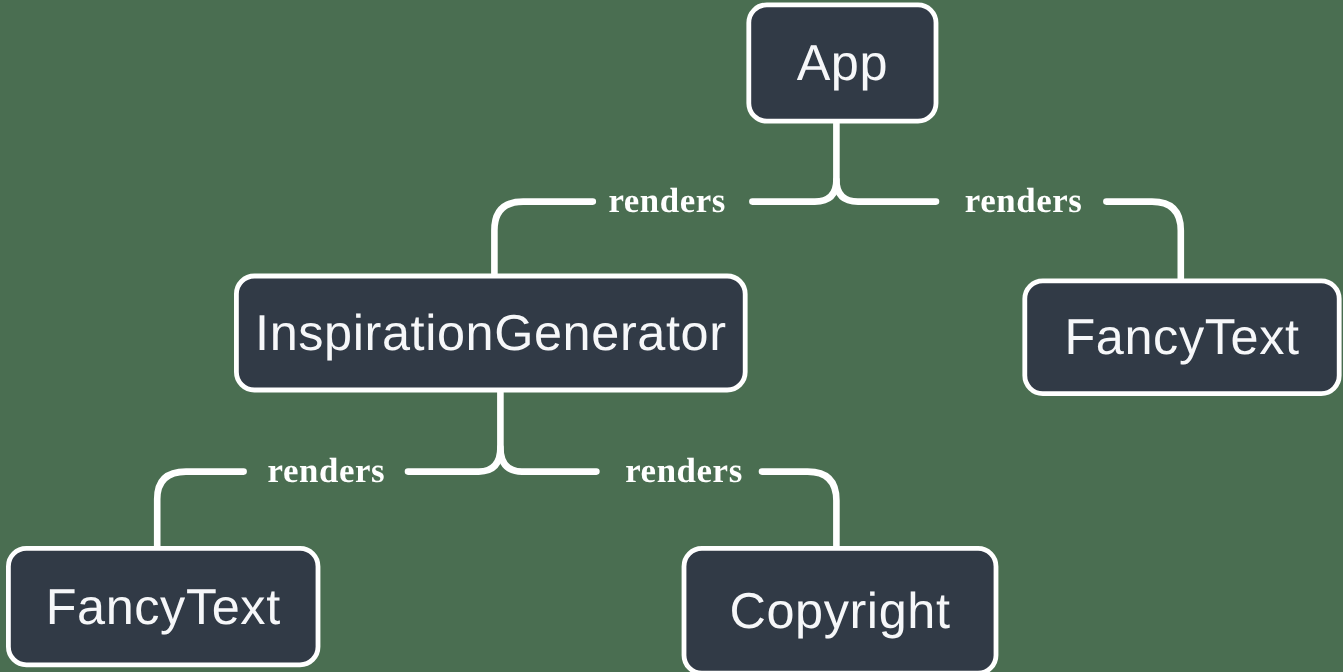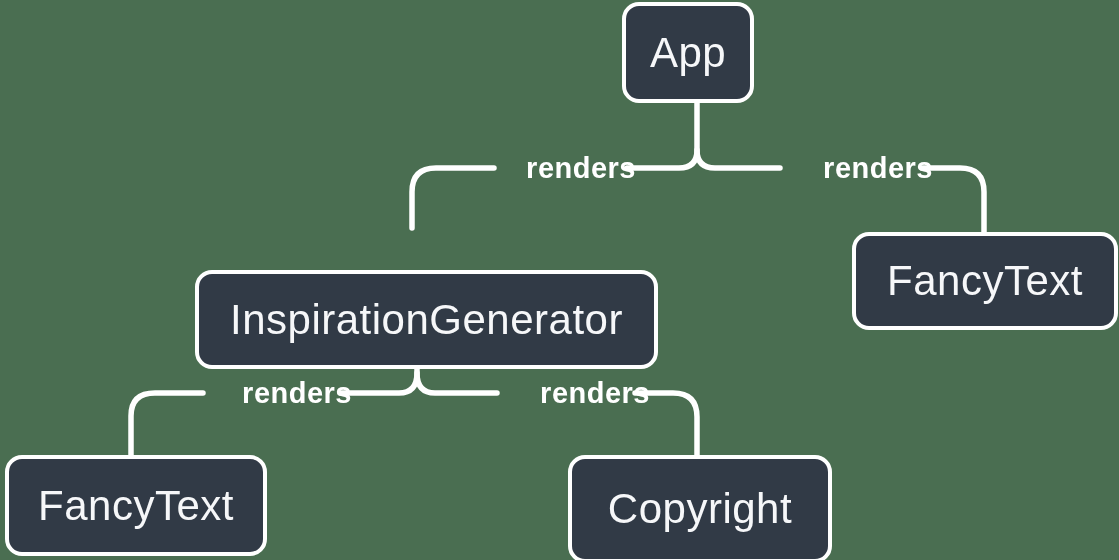--- a/index.html
+++ b/index.html
@@ -51,30 +51,31 @@
     font-weight: 500;
     letter-spacing: 0.5px;
     white-space: nowrap;
   }
   .edge-label {
     position: absolute;
     width: 160px;
     height: 36px;
     display: flex;
     align-items: center;
-    justify-content: flex-end;
+    justify-content: center;
     color: var(--label-text);
     font-size: 29px;
     font-weight: 600;
     letter-spacing: 0.5px;
     white-space: nowrap;
+    font-family: Liberation Serif, serif;
   }
   
-  .node-app                  { left: 622px; top: 2px;   width: 132px; height: 101px; }
-  .node-inspiration-generator{ left: 195px; top: 228px; width: 463px; height: 99px; margin-top: 42px;  }
+  .node-app                  { left: 622px; top: 2px;   width: 160px; height: 101px; }
+  .node-inspiration-generator{ left: 195px; top: 228px; width: 428px; height: 99px;  }
   .node-fancy-text-right     { left: 852px; top: 232px; width: 266px; height: 98px;  }
   .node-fancy-text-left      { left: 5px;   top: 455px; width: 262px; height: 101px; }
   .node-copyright            { left: 568px; top: 455px; width: 264px; height: 108px; }
   
   .edge-label-0 { left: 476px; top: 150px; }
   .edge-label-1 { left: 773px; top: 150px; }
   .edge-label-2 { left: 192px; top: 375px; }
   .edge-label-3 { left: 490px; top: 375px; }
 </style>
 </head>

